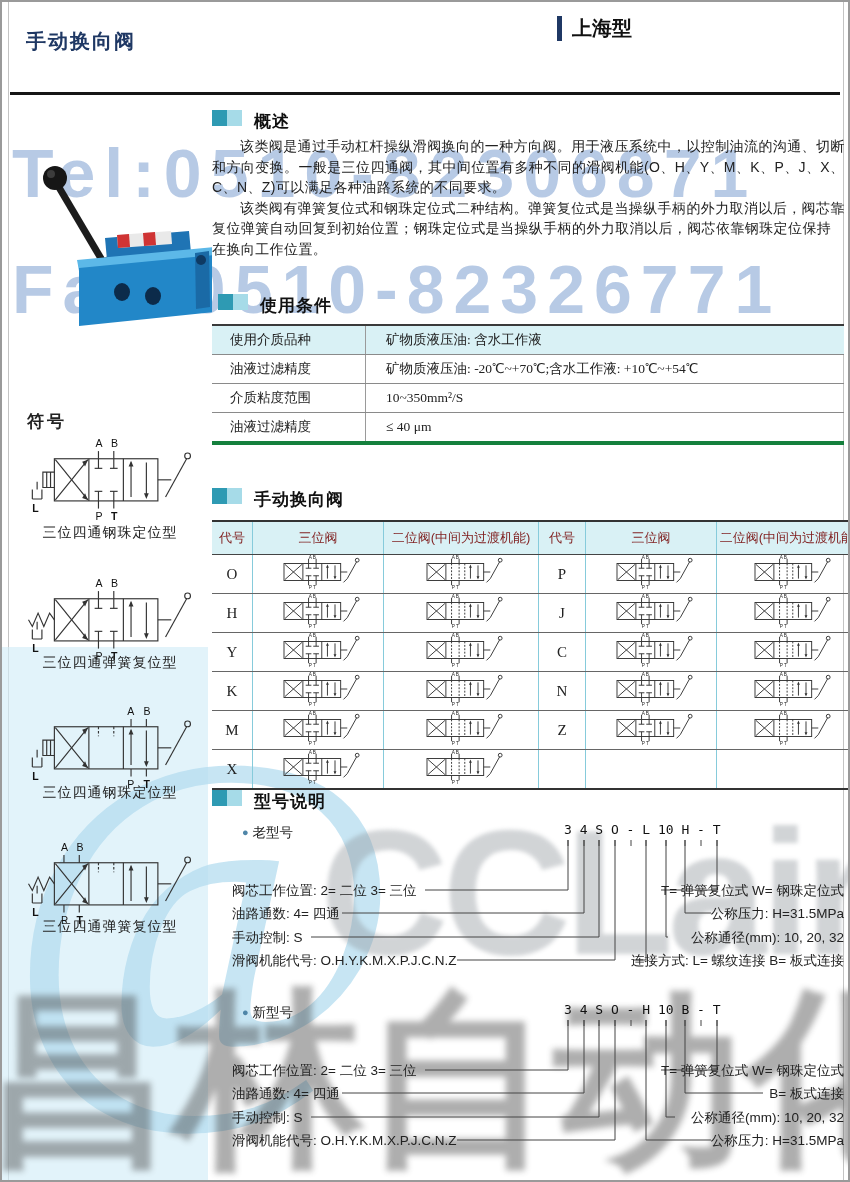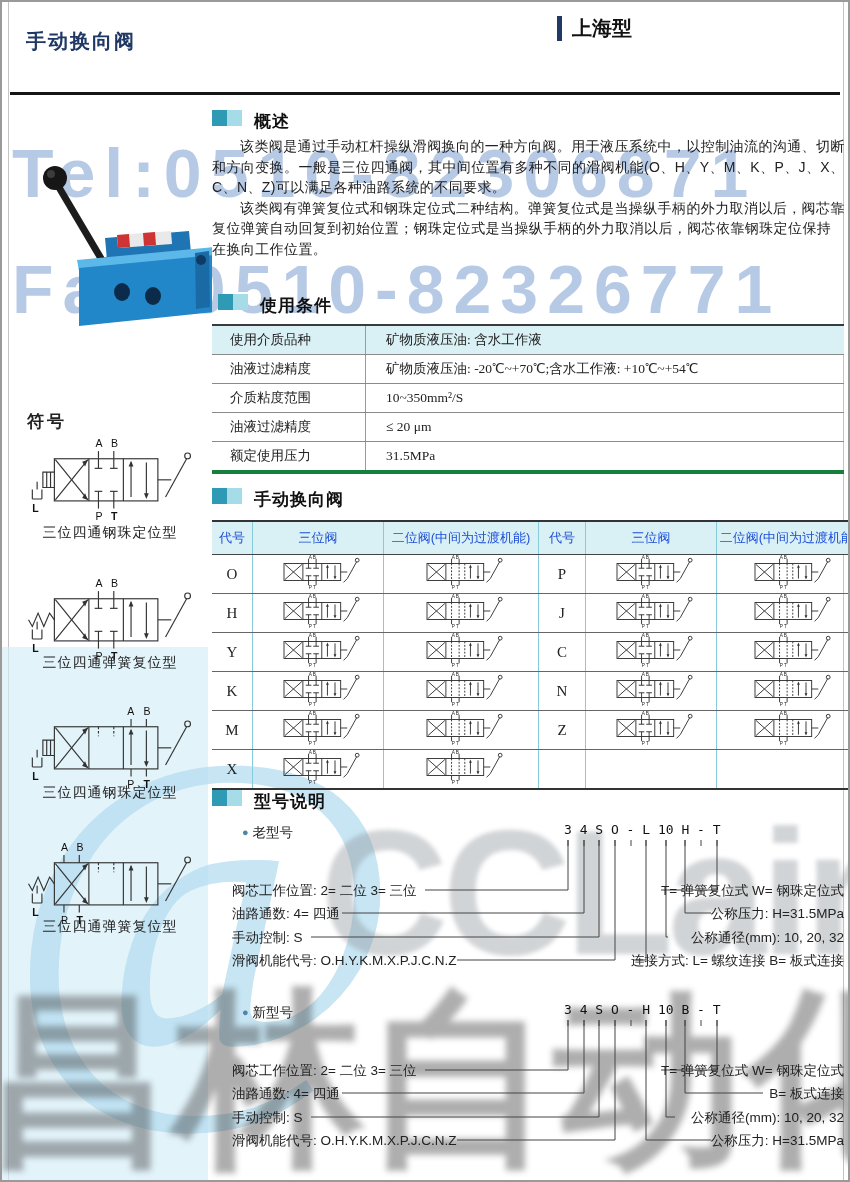--- a/index.html
+++ b/index.html
@@ -40,21 +40,21 @@
   .t1{left:210px;top:322px;width:632px;border-collapse:collapse;
       border-top:2px solid #3a3a3a;border-bottom:4px solid #15803d;}
   .t1 td{height:28px;font-size:13.5px;border-bottom:1px solid #8a8a8a;padding:0;}
   .t1 tr:last-child td{border-bottom:none;}
   .t1 td.lab{width:135px;padding-left:18px;}
   .t1 td.val{border-left:1px solid #9a9a9a;padding-left:20px;font-family:"Liberation Serif","Liberation Sans",serif;}
   .t1 tr.hl td{background:#d9f1f5;}
   
   .t2{left:210px;top:518px;width:632px;border-collapse:collapse;table-layout:fixed;
       border-top:2px solid #333;border-bottom:2px solid #333;}
-  .t2 th{background:#d9f1f5;height:30px;font-size:13px;font-weight:normal;color:#1d4ed8;
+  .t2 th{background:#d9f1f5;height:30px;font-size:13px;font-weight:normal;color:#7f1d1d;
          border-bottom:1px solid #444;}
   .t2 td{height:36px;text-align:center;vertical-align:middle;border-bottom:1px solid #666;padding:0;}
   .t2 tr:last-child td{border-bottom:none;}
   .t2 th+th,.t2 td+td{border-left:1px solid #86cbdb;}
   .t2 .code{font-family:"Liberation Serif",serif;font-size:15px;}
   
   .mblk{left:210px;width:635px;height:150px;}
   .mblk .bullet{position:absolute;left:30px;top:4px;font-size:13.5px;color:#222;}
   .mblk .bullet .dot{color:#4f86a8;font-size:11px;vertical-align:1px;}
   .mblk .code{position:absolute;left:352px;top:2px;font-family:"DejaVu Sans Mono",monospace;
@@ -341,25 +341,21 @@
     <tr>
       <td class="lab">油液过滤精度</td>
       <td class="val">矿物质液压油: -20℃~+70℃;含水工作液: +10℃~+54℃</td>
         </tr>
     <tr>
       <td class="lab">介质粘度范围</td>
       <td class="val">10~350mm²/S</td>
         </tr>
     <tr>
       <td class="lab">油液过滤精度</td>
-      <td class="val">≤ 20 μm</td>
-        </tr>
-    <tr>
-      <td class="lab">额定使用压力</td>
-      <td class="val">31.5MPa</td>
+      <td class="val">≤ 40 μm</td>
         </tr>
   </tbody>
     </table>
 
   <div class="abs z2 sec-title" style="left:210px;top:486px">
     <div class="sec-icon"></div>
     <div class="sec-text">手动换向阀</div>
   </div>
   <table class="abs z2 t2">
     <tbody>

